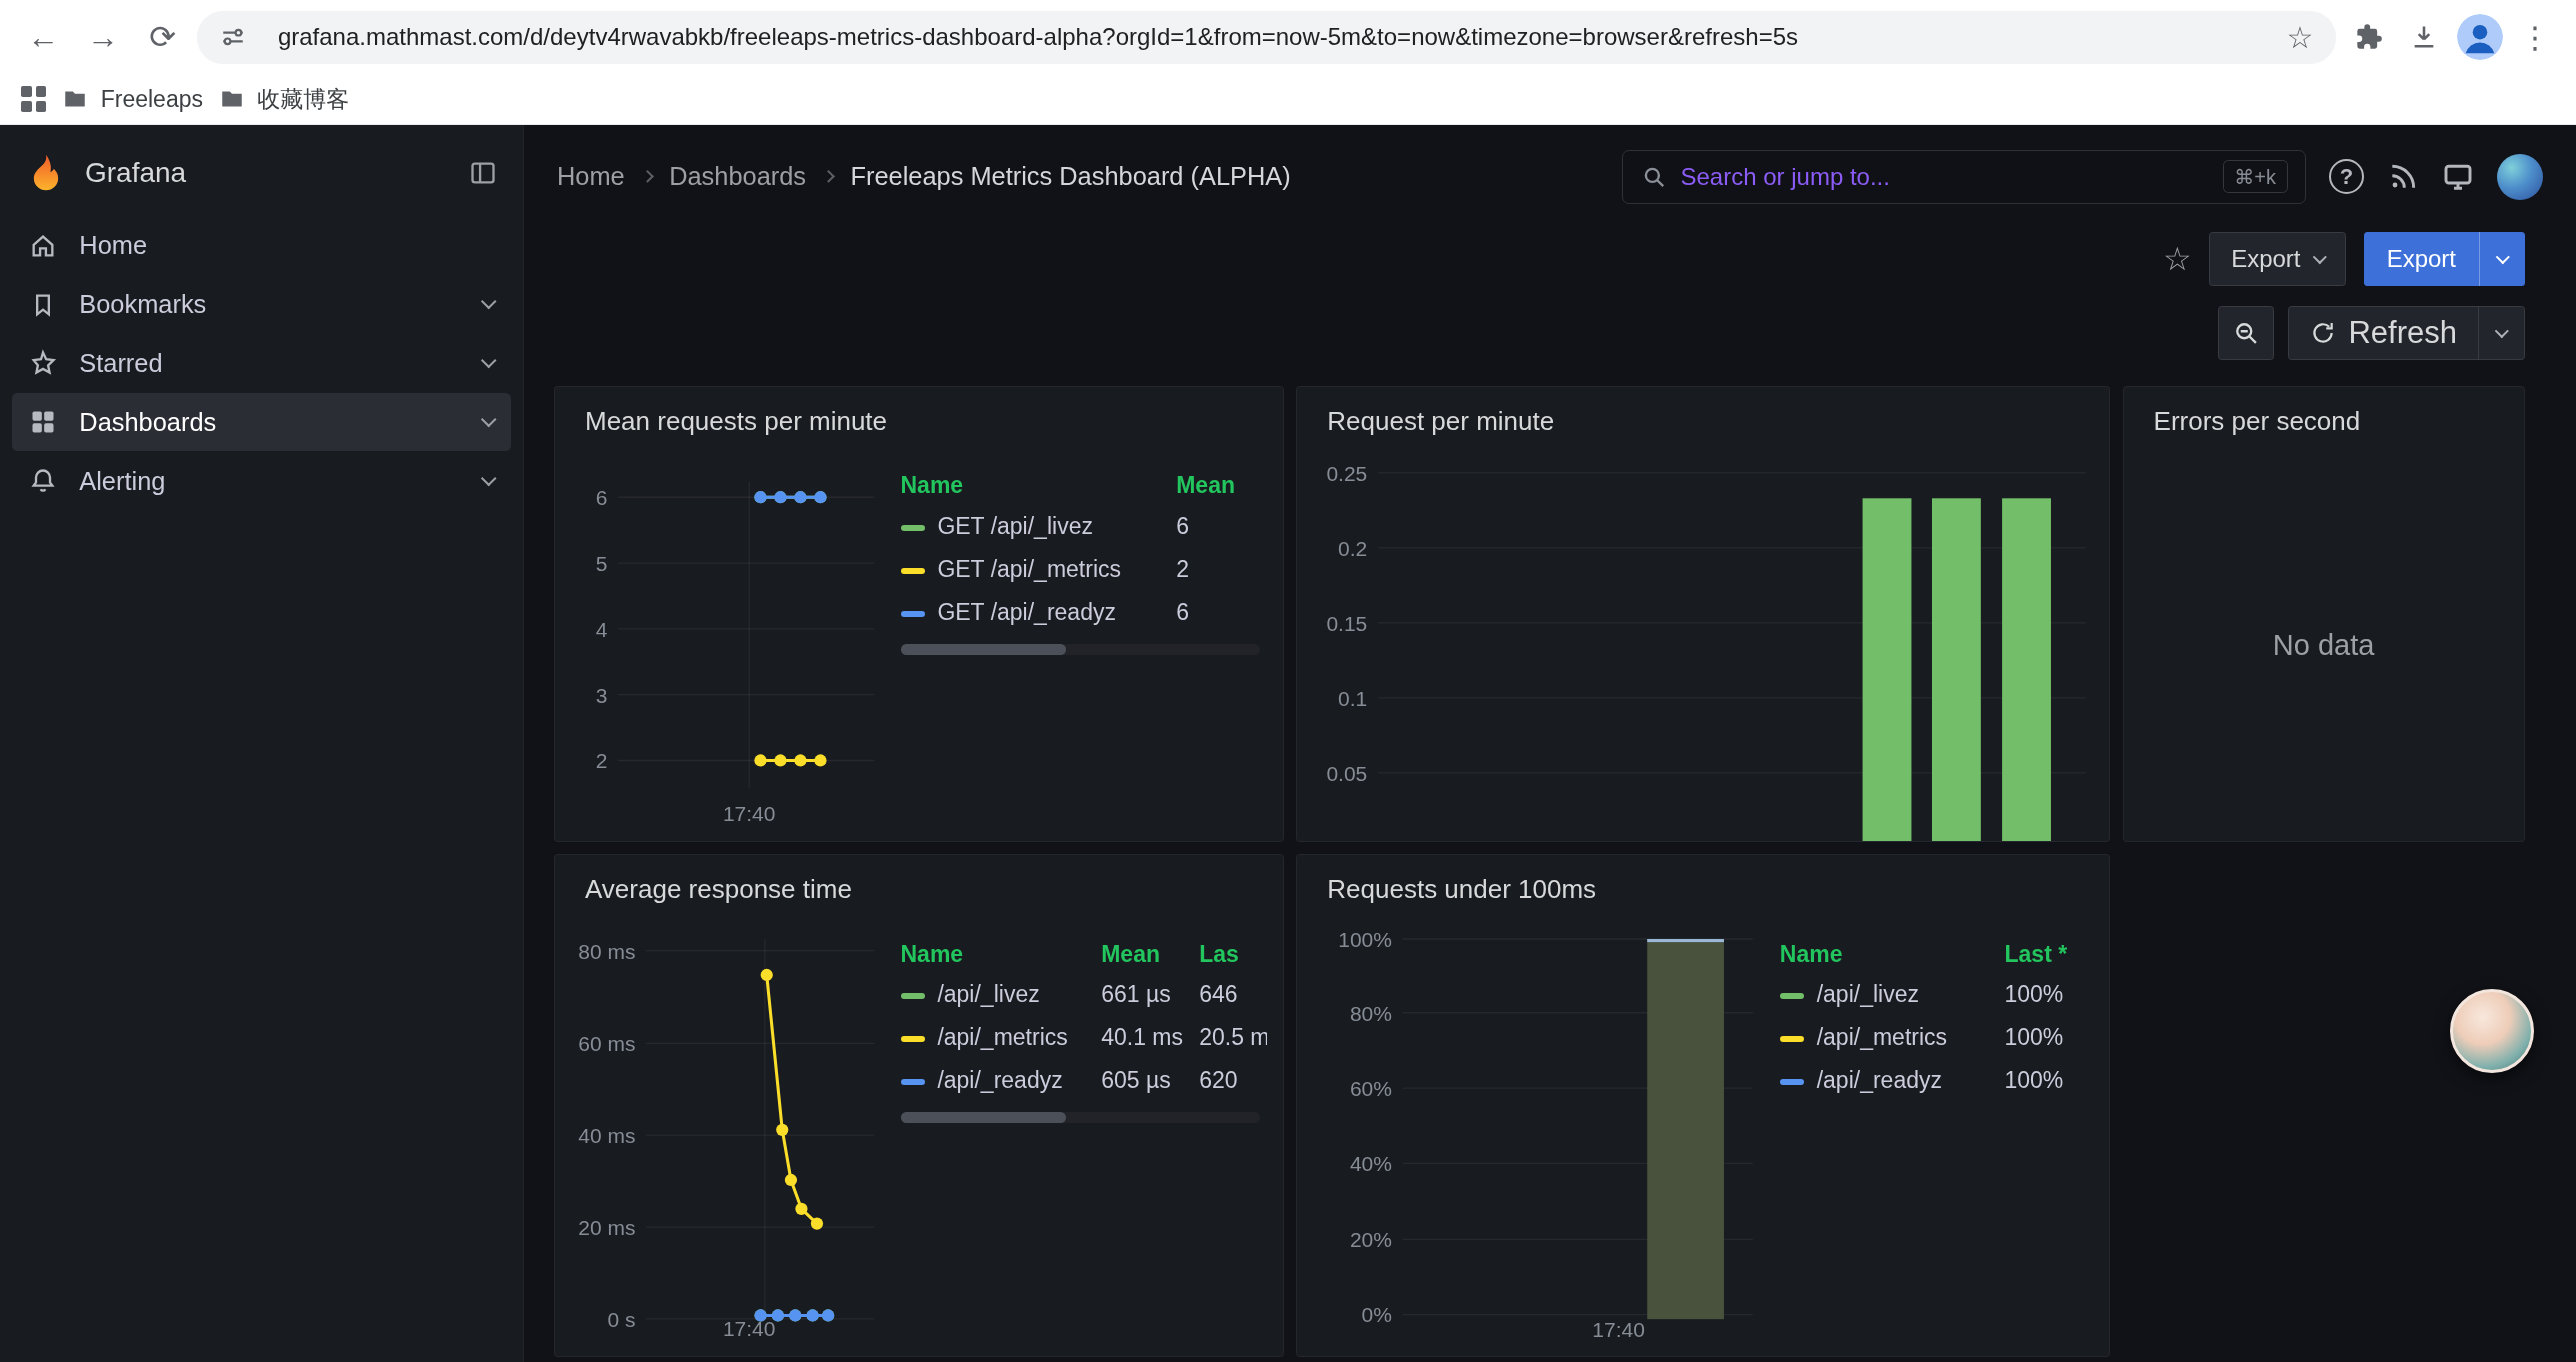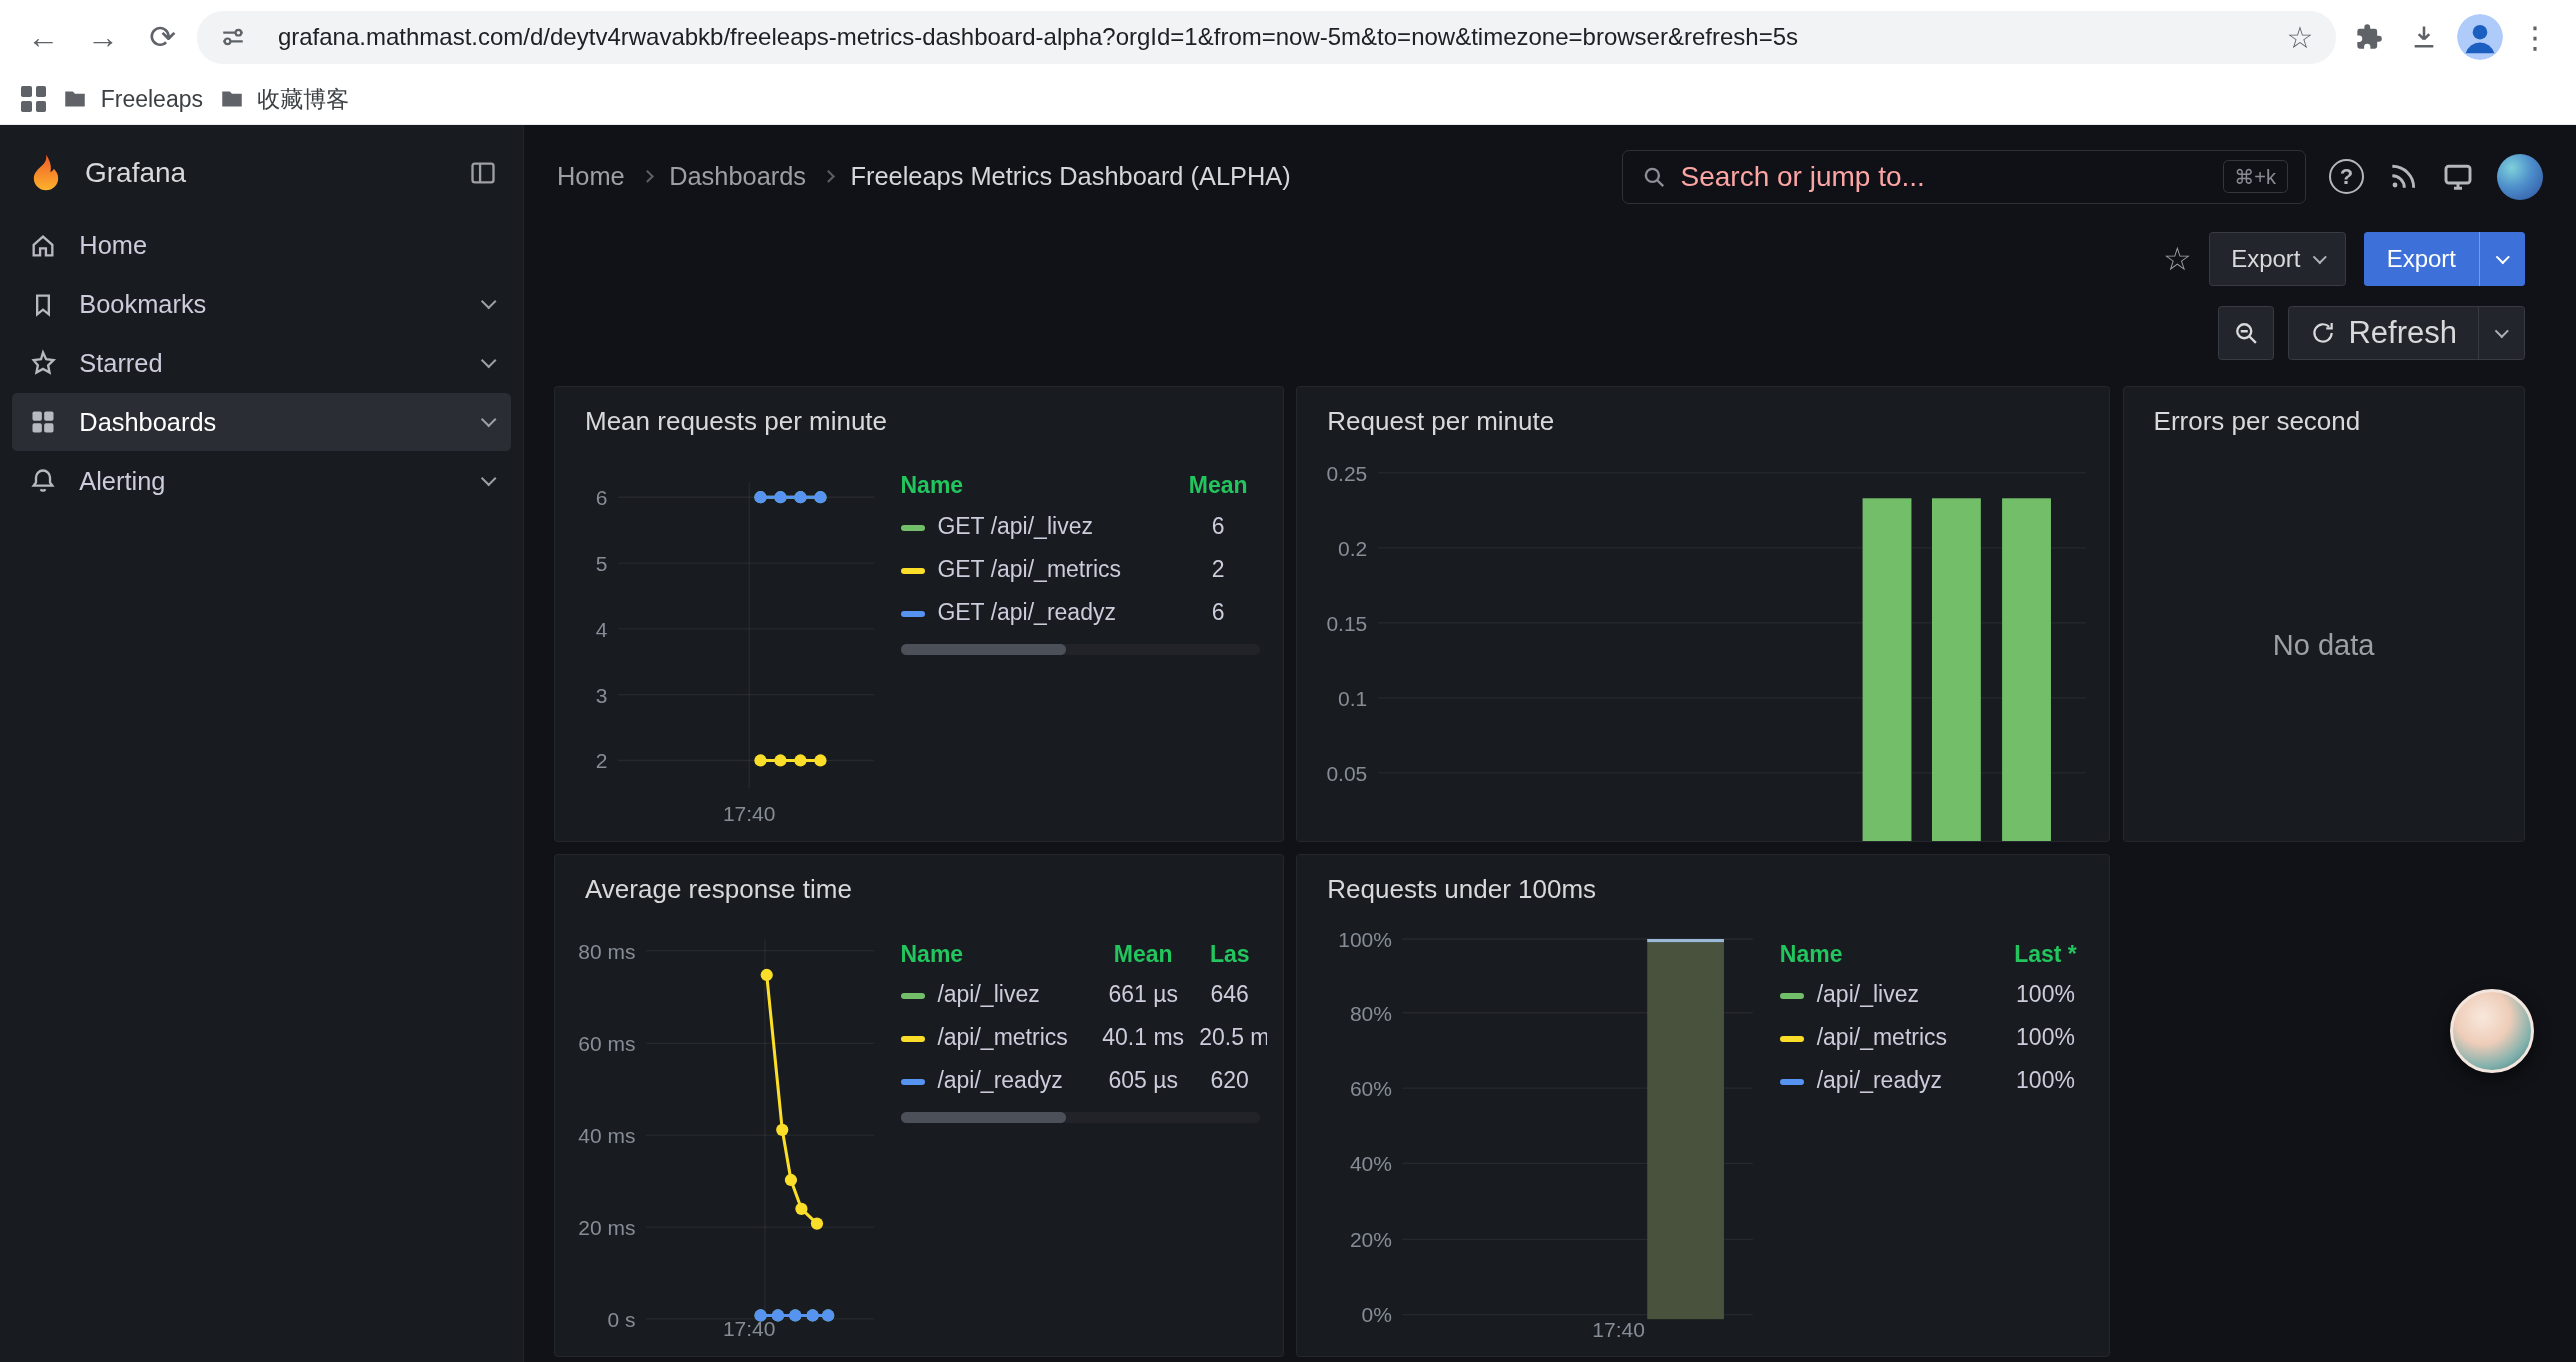--- a/index.html
+++ b/index.html
@@ -44,21 +44,21 @@
 
   .main{flex:1;min-width:0;display:flex;flex-direction:column}
   .app-header{height:103px;display:flex;align-items:center;padding:0 33px;gap:23px}
   .breadcrumbs{display:flex;align-items:center;gap:16px;font-size:25.4px;white-space:nowrap}
   .crumb{color:#9d9fa5;cursor:pointer}
   .crumb.current{color:#d5d6d9}
   .crumb-sep{width:8.8px;height:8.8px;border-right:2.6px solid #5c5f66;border-bottom:2.6px solid #5c5f66;
     transform:rotate(-45deg);margin:0 1.8px}
   .search-box{margin-left:auto;width:684px;height:54px;background:#101116;border:0.9px solid #2e3138;
     border-radius:7px;display:flex;align-items:center;padding:0 17.5px;gap:14px;cursor:text}
-  .search-box .ph{flex:1;font-size:28px;color:#fca5a5;white-space:nowrap;overflow:hidden}
+  .search-box .ph{flex:1;font-size:24px;color:#8b5cf6;white-space:nowrap;overflow:hidden}
   .kbd{border:0.9px solid #34373e;border-radius:5.3px;padding:3.5px 10.5px;font-size:20px;color:#888c94;white-space:nowrap}
   .hdr-ic{display:flex;align-items:center;justify-content:center;color:#b4b7bd;cursor:pointer;flex:0 0 auto}
   .hdr-help{width:35px;height:35px;border:2.6px solid #b4b7bd;border-radius:50%;font-size:22px;font-weight:700}
   .user-avatar{width:46px;height:46px;border-radius:50%;flex:0 0 auto;cursor:pointer;
     background:radial-gradient(circle at 32% 30%,#7fd0da 0%,#4d8ecb 45%,#2d4f9e 100%)}
 
   .sub-header{height:61px;display:flex;align-items:center;justify-content:flex-end;gap:17.5px;padding:0 51px}
   .star-action{font-size:32px;color:#9da0a6;cursor:pointer}
   .btn-secondary{height:54px;display:flex;align-items:center;gap:14px;padding:0 21px;
     background:#22252b;border:0.9px solid #383b42;border-radius:3.5px;font-size:24px;color:#d8d9da;
@@ -90,21 +90,21 @@
   .panel-body{display:flex;height:calc(100% - 63px);padding:0 14px 12.3px}
   svg.chart{flex:1;min-width:0;height:100%;display:block}
   svg.chart text{font-family:"Liberation Sans",sans-serif;font-size:24px;fill:#868d96}
   .chart-block{width:calc(100% - 28px);margin:0 14px;height:338px}
 
   .legend{width:386px;flex:0 0 auto;padding:17.5px 1.8px 0 10.5px;font-size:23px}
   .legend.w380{width:333px}
   .legend table{width:100%;border-collapse:collapse;table-layout:fixed}
   .legend th{color:#22c55e;font-weight:700;text-align:left;padding:5.3px 7px;font-size:23px;cursor:pointer;
     white-space:nowrap;overflow:hidden}
-  .legend th.num,.legend td.num{text-align:center}
+  .legend th.num,.legend td.num{text-align:left}
   .legend td{padding:8px 7px;color:#ccccdc;white-space:nowrap;overflow:hidden}
   .legend .cw-mean{width:98px}
   .legend .cw-last{width:75px}
   .legend .cw-pct{width:96px}
   .dash-swatch{display:inline-block;width:24.6px;height:6.1px;border-radius:3.5px;margin-right:12.3px;vertical-align:middle}
   .legend-scroll{margin:10.5px 7px 0;height:10.5px;background:#212329;border-radius:5.3px;position:relative;cursor:pointer}
   .legend-scroll .thumb{position:absolute;left:0;top:0;height:100%;width:46%;background:#4c5058;border-radius:5.3px}
   .nodata{display:flex;align-items:center;justify-content:center;height:calc(100% - 63px);
     color:#9da0a6;font-size:29px}
 

